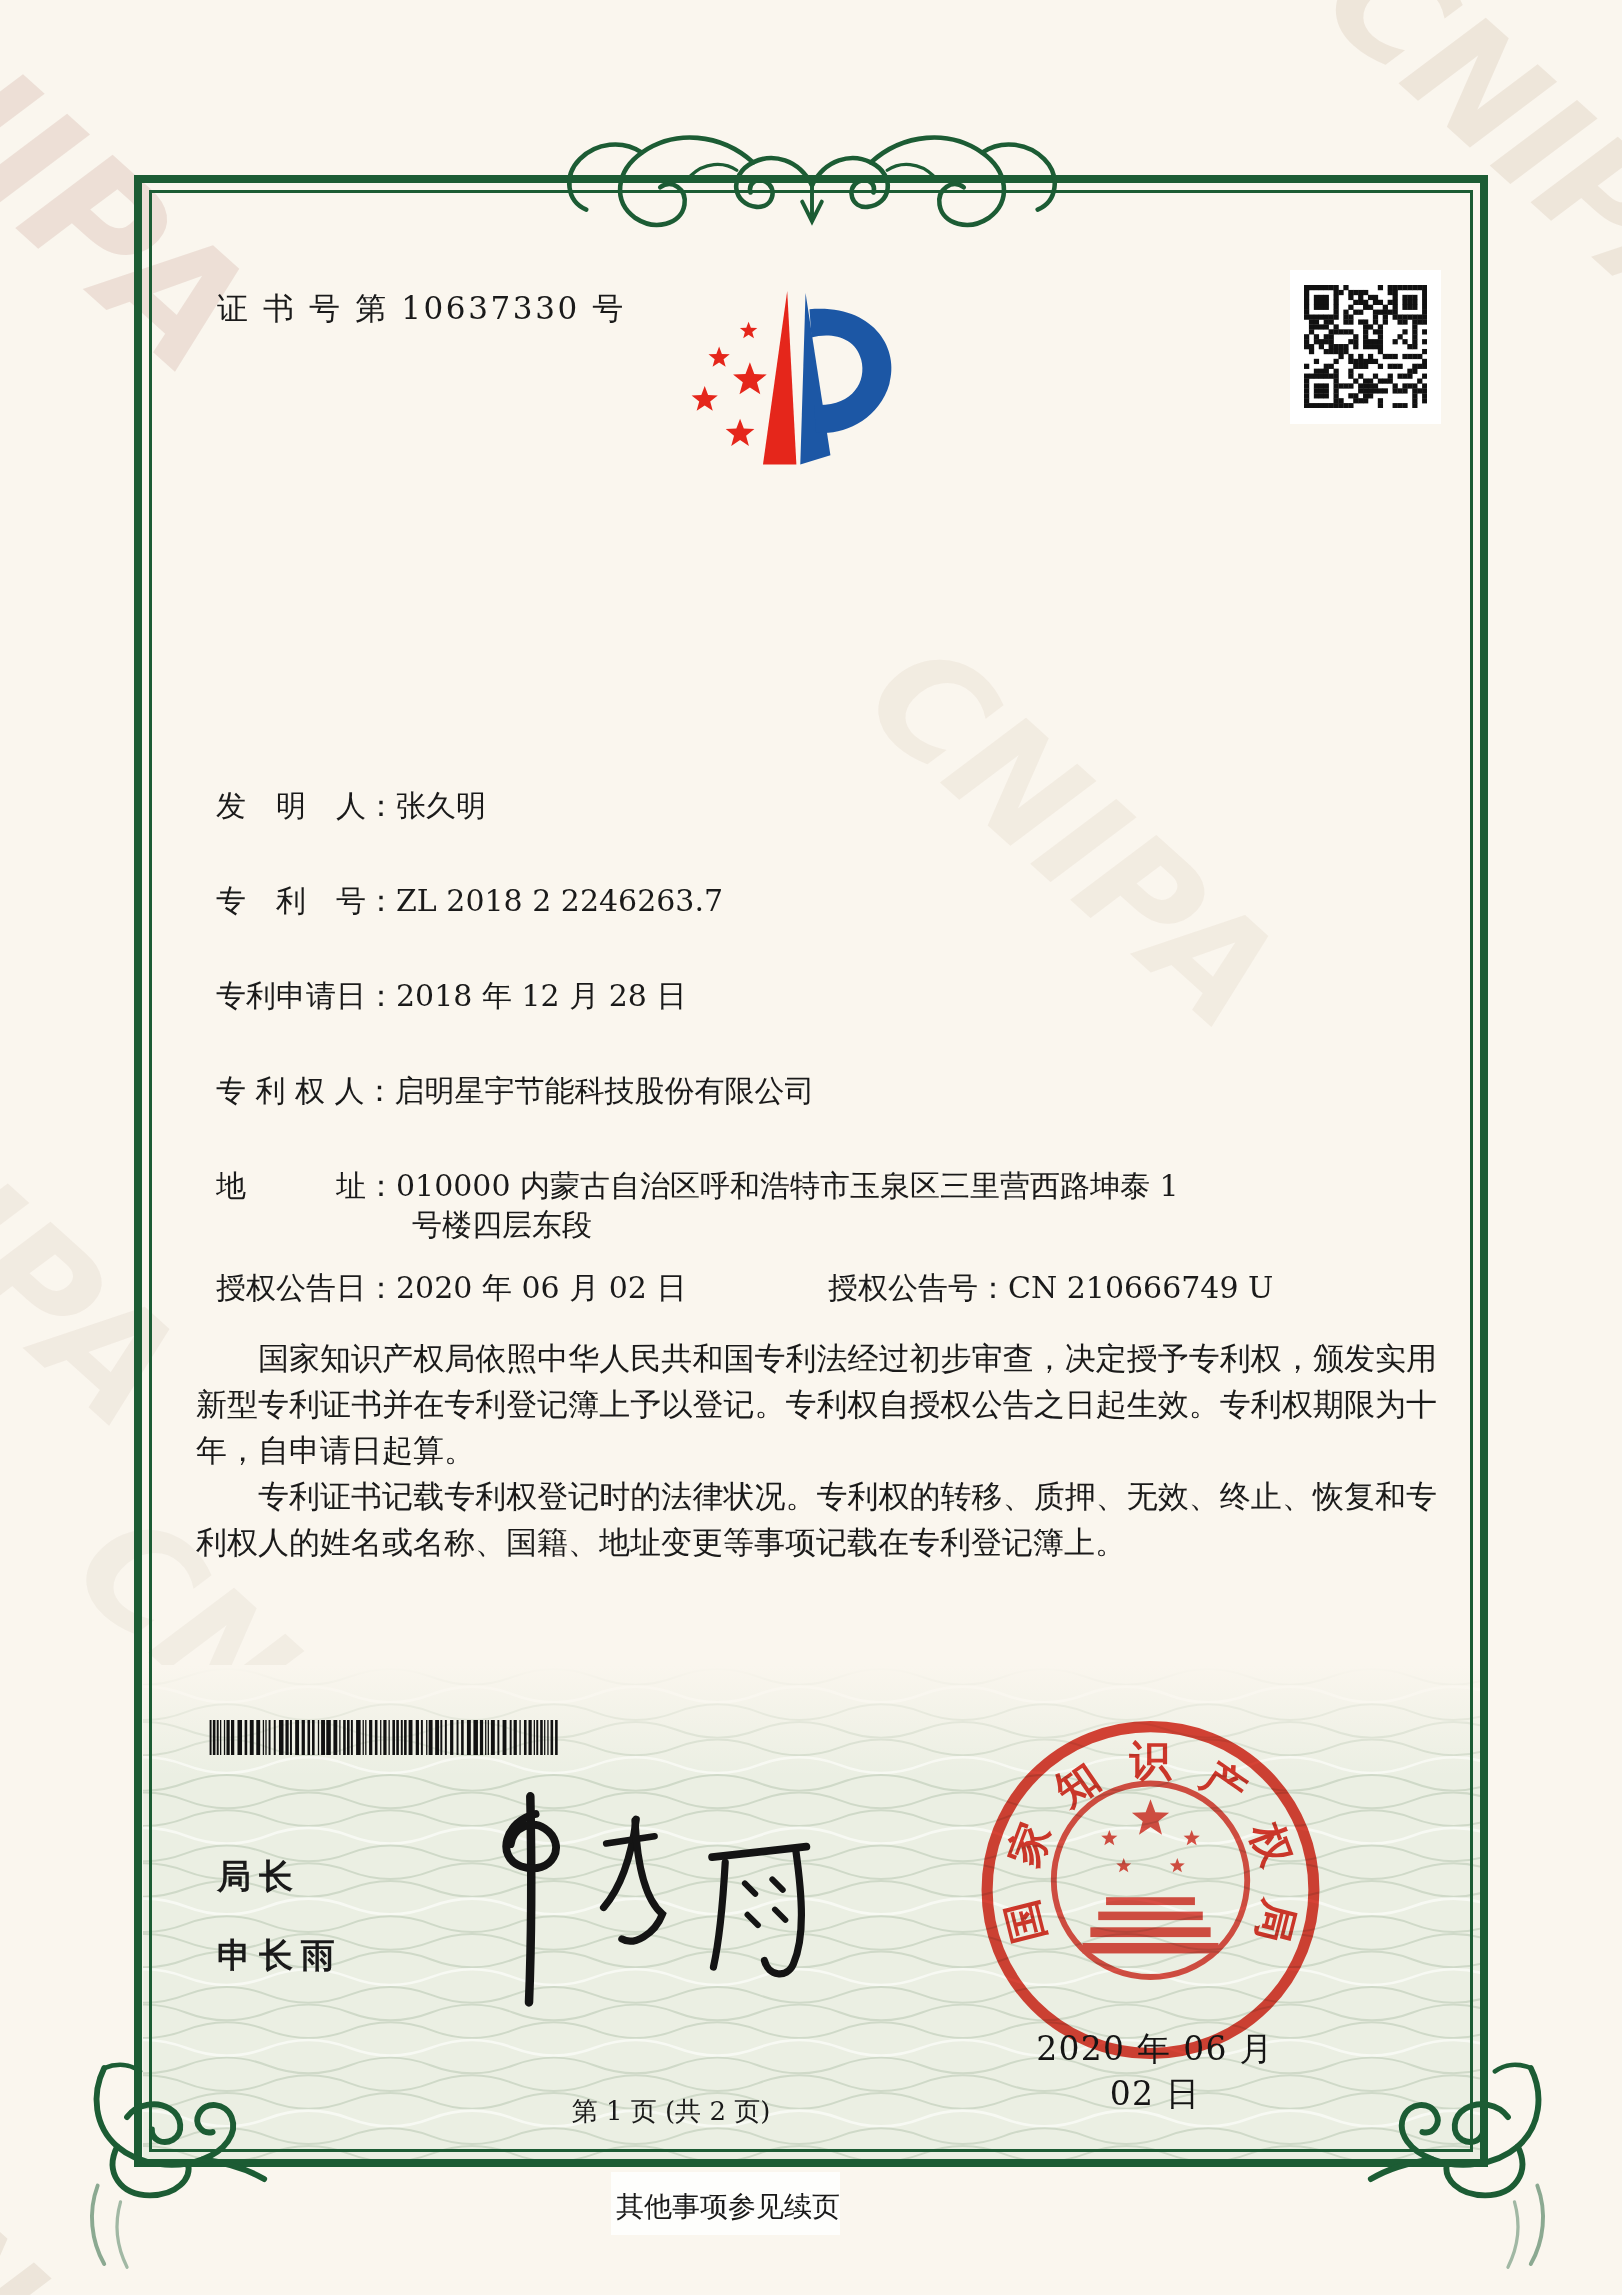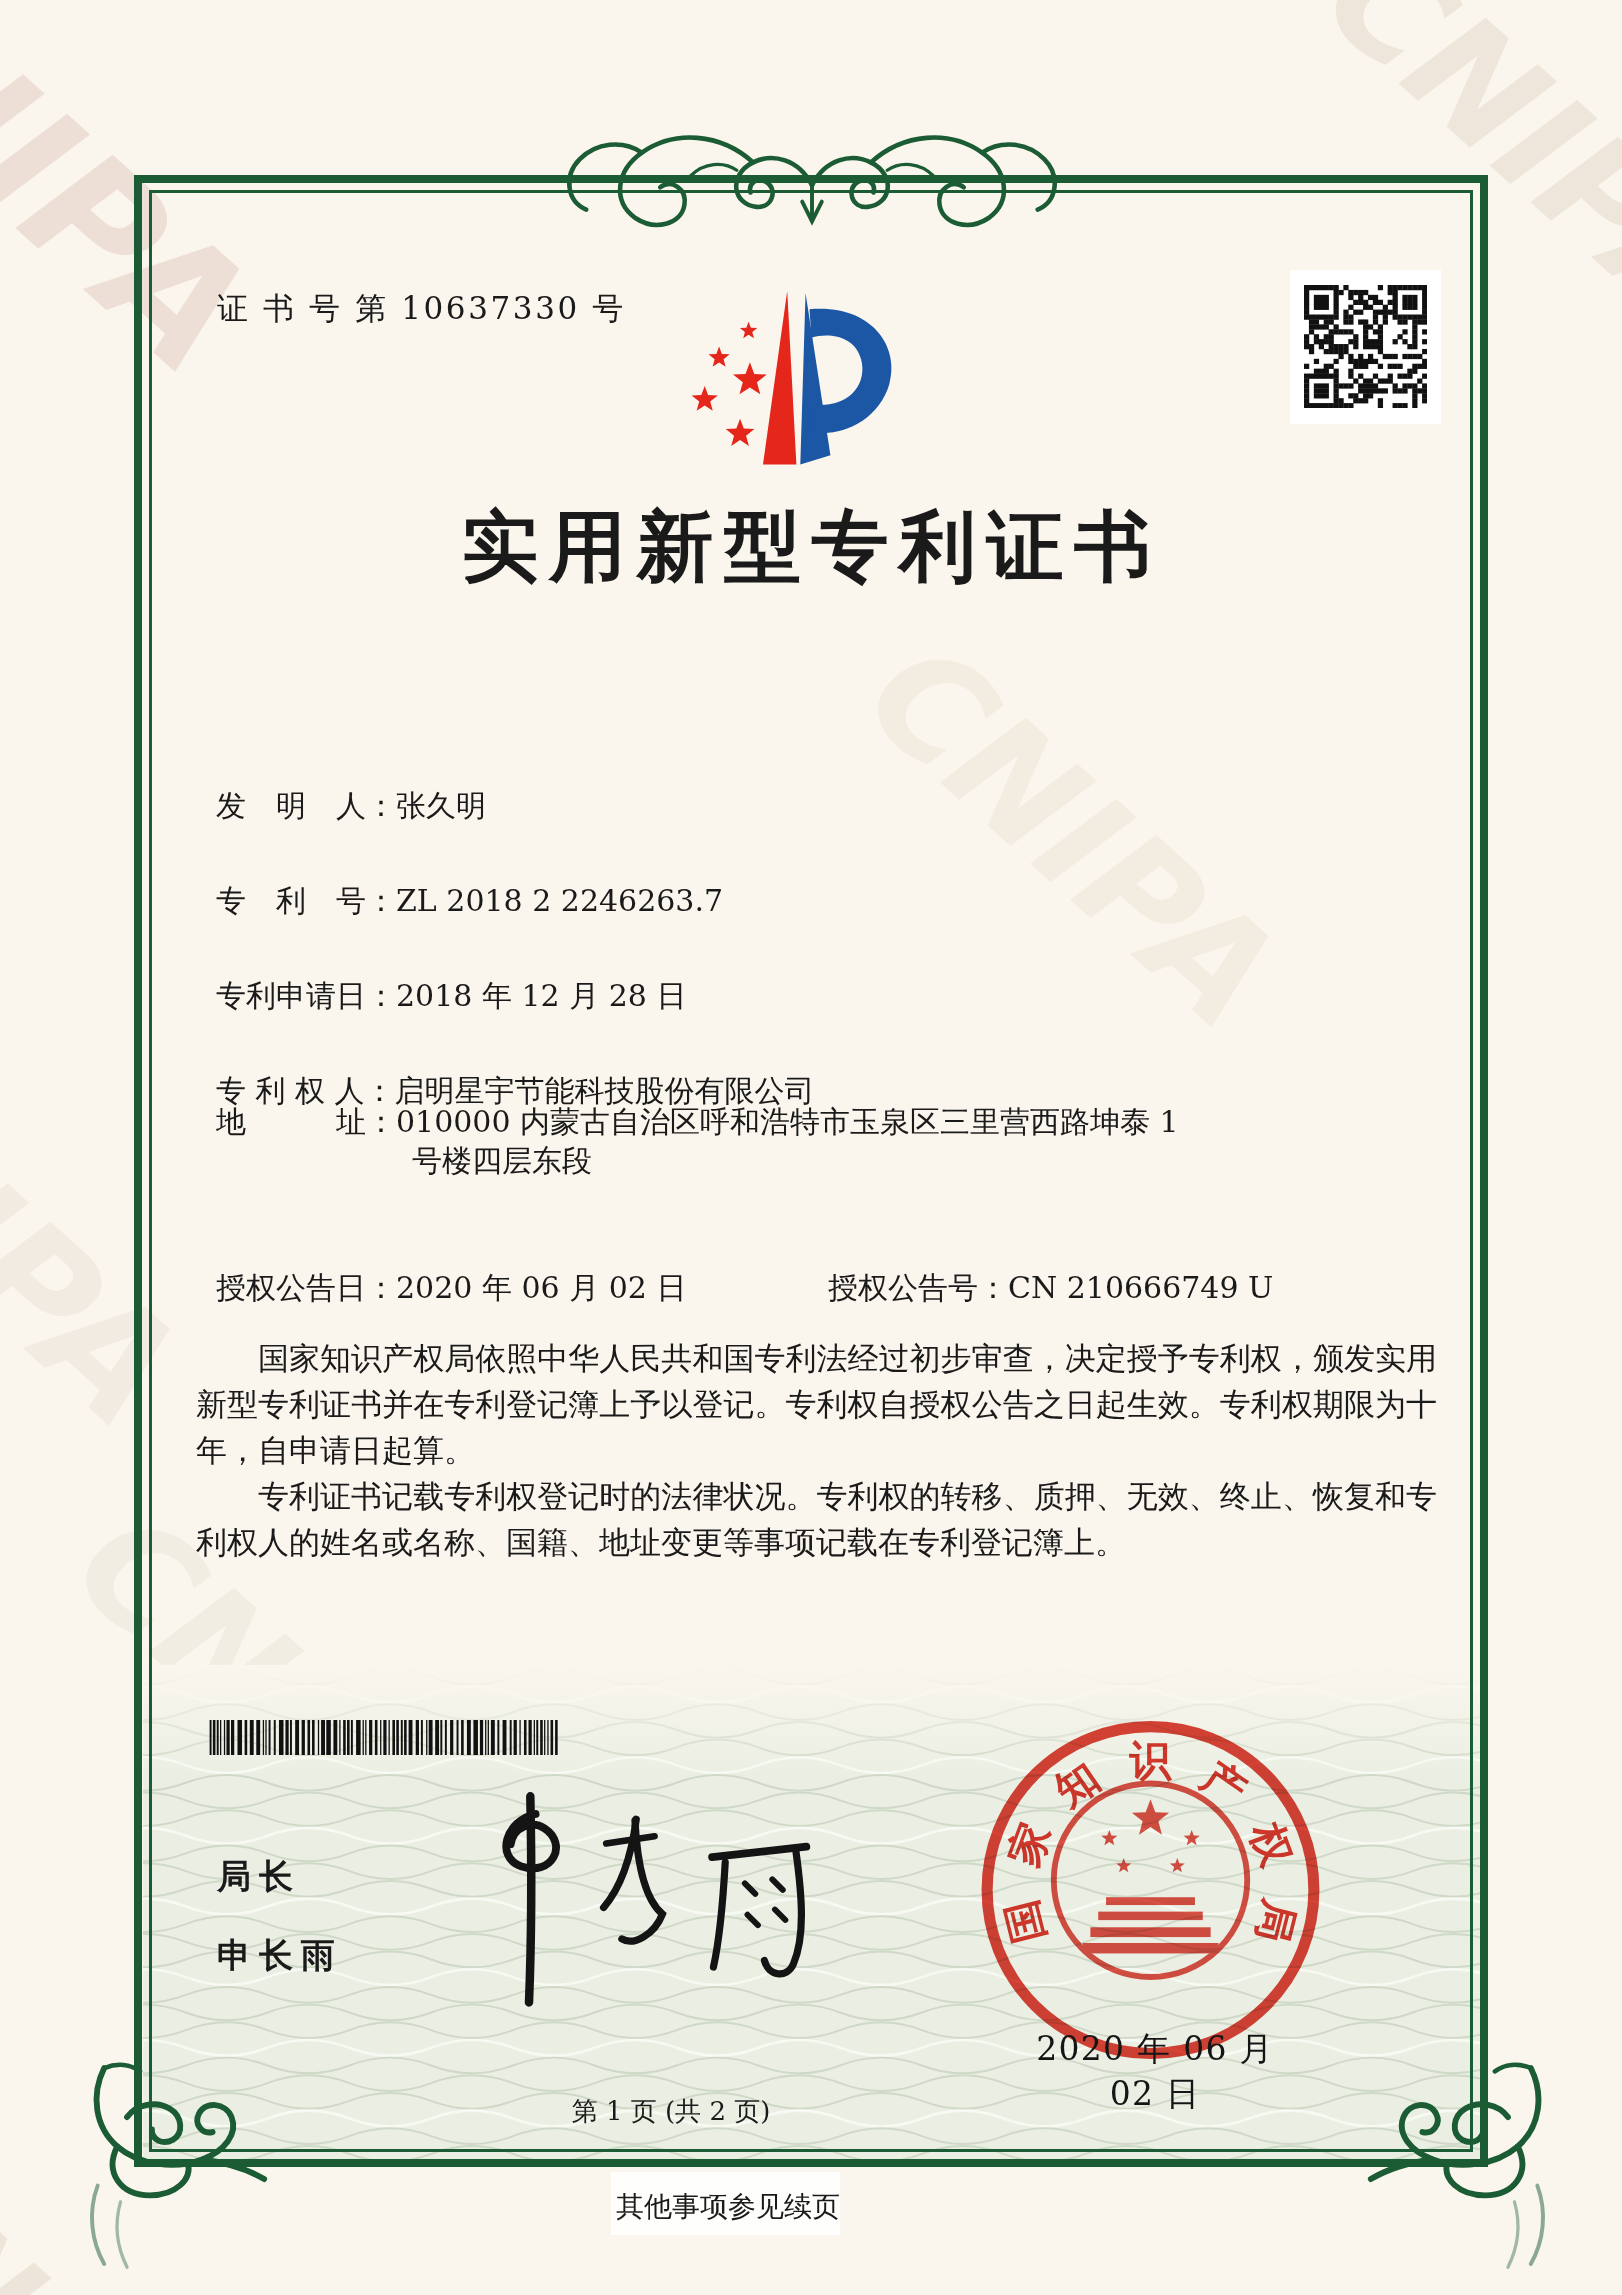--- a/index.html
+++ b/index.html
@@ -459,35 +459,34 @@
         <rect x="60.16" y="180.48" width="8" height="8" fill="#111"></rect>
         <rect x="67.68" y="180.48" width="8" height="8" fill="#111"></rect>
         <rect x="112.80" y="180.48" width="8" height="8" fill="#111"></rect>
         <rect x="135.36" y="180.48" width="8" height="8" fill="#111"></rect>
         <rect x="142.88" y="180.48" width="8" height="8" fill="#111"></rect>
         <rect x="150.40" y="180.48" width="8" height="8" fill="#111"></rect>
         <rect x="165.44" y="180.48" width="8" height="8" fill="#111"></rect>
       </svg>
   </div>
 
-  <div class="title">实用新型专利证书</div>
 
   <div class="frow" style="top:786px">
     <span>发　明　人：</span><span>张久明</span>
   </div>
   <div class="frow" style="top:881px">
     <span>专　利　号：</span><span>ZL 2018 2 2246263.7</span>
   </div>
   <div class="frow" style="top:976px">
     <span>专利申请日：</span><span>2018 年 12 月 28 日</span>
   </div>
   <div class="frow" style="top:1071px">
     <span>专 利 权 人：</span><span>启明星宇节能科技股份有限公司</span>
   </div>
-  <div class="frow" style="top:1102px">
+  <div class="frow" style="top:1166px">
     <span>地　　　址：</span><span>010000  内蒙古自治区呼和浩特市玉泉区三里营西路坤泰 1</span>
     <span class="addr2" style="padding-left:196px">号楼四层东段</span>
   </div>
   <div class="frow" style="top:1268px">
     <span>授权公告日：</span><span>2020 年 06 月 02 日</span>
     <span class="grant-right">
       <span>授权公告号：</span><span>CN 210666749 U</span>
     </span>
   </div>
 

